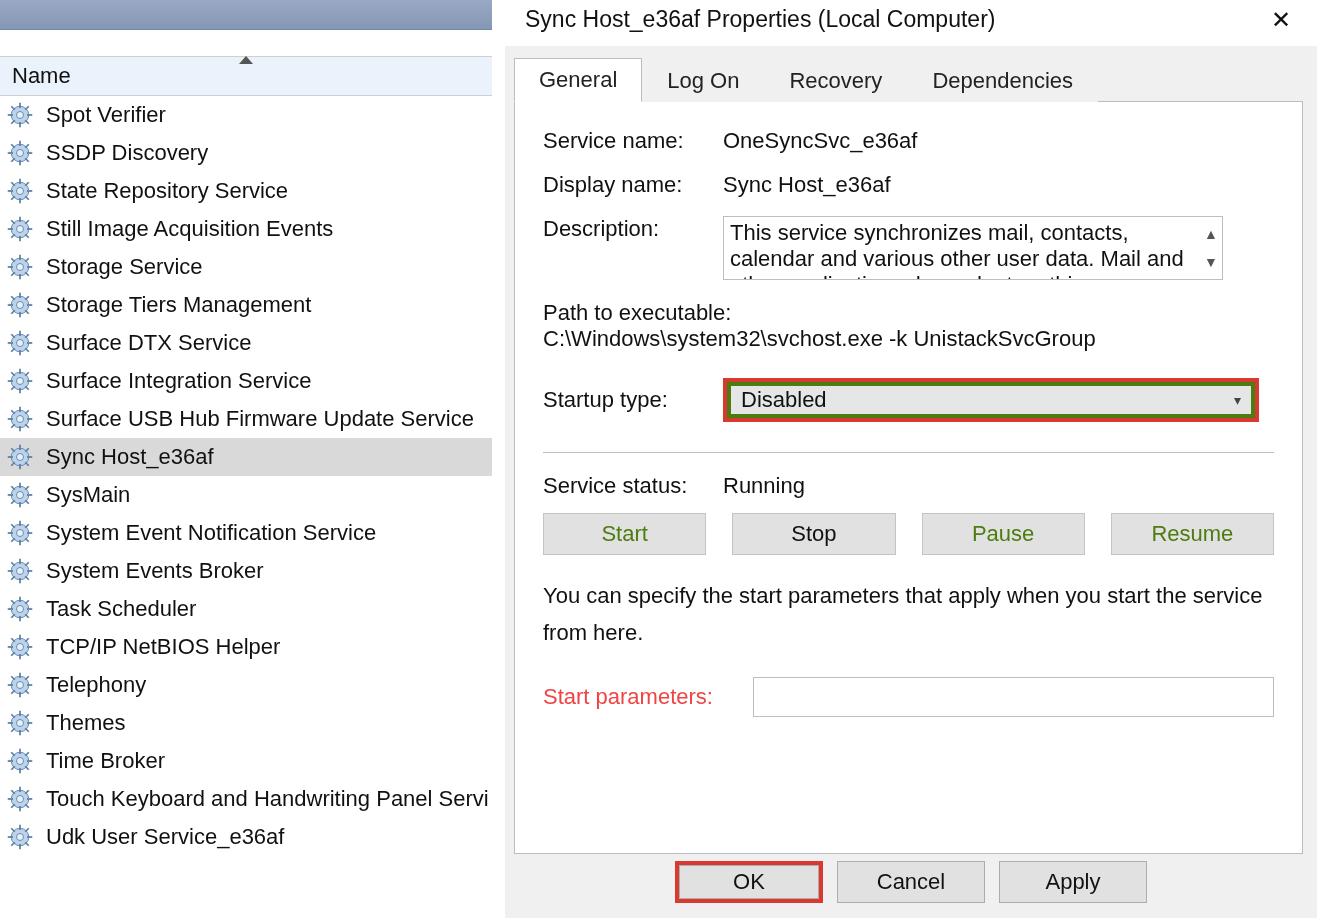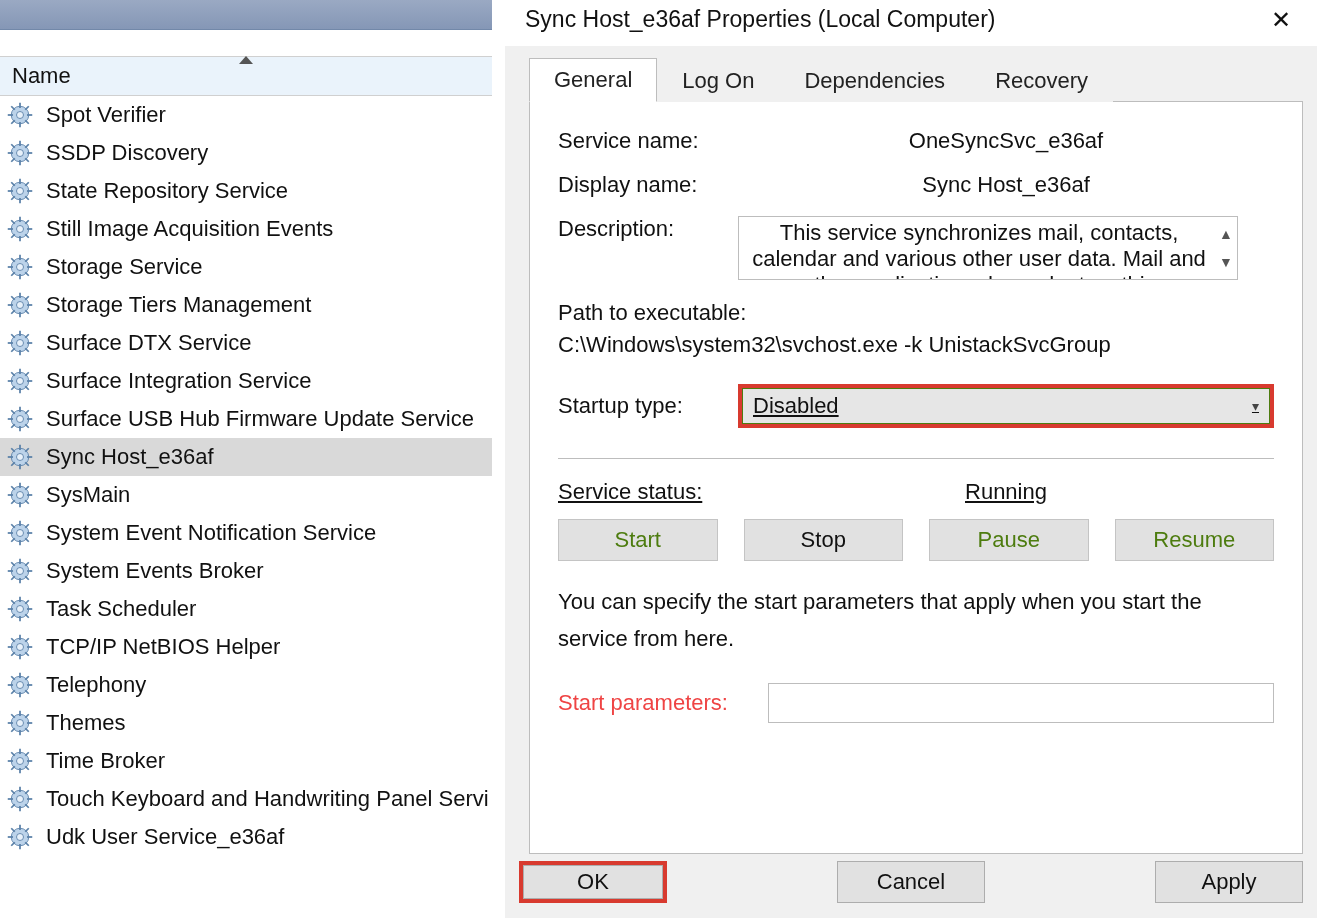--- a/index.html
+++ b/index.html
@@ -40,21 +40,21 @@
     position:absolute; left:505px; top:0; width:812px; height:918px;
     background:#fff;
   }
   .dialog-titlebar {
     height:46px; display:flex; align-items:center; justify-content:space-between;
     padding:0 16px 7px 20px;
   }
   .dialog-titlebar .title { font-size:23px; color:#111; }
   .close-x { font-size:24px; color:#111; padding:4px 10px; cursor:pointer; }
   .dialog-body {
-    background:#f0f0f0; height:872px; padding:12px 14px 2px 24px; position:relative;
+    background:#f0f0f0; height:872px; padding:12px 14px 2px 9px; position:relative;
   }
 
   .tab-strip { display:flex; height:44px; border-bottom:1px solid #bdbdbd; background:#f0f0f0; }
   .tab {
     padding:0 24px; height:44px; display:flex; align-items:center;
     font-size:22px; color:#222; background:#f0f0f0;
     border:1px solid transparent; border-bottom:none; cursor:pointer;
   }
   .tab.active {
     background:#ffffff;
@@ -63,38 +63,38 @@
   }
 
   .tab-page {
     background:#fff; border:1px solid #bdbdbd; border-top:none;
     height:752px; padding:26px 28px;
     font-size:22px; color:#111;
   }
 
   .form-row { display:flex; align-items:flex-start; margin-bottom:18px; }
   .form-row .label { width:180px; flex:none; }
-  .form-row .value { flex:1;text-align:center; }
+  .form-row .value { flex:1; }
 
   .desc-box {
     width:500px; height:64px; border:1px solid #bdbdbd; background:#fff;
     padding:3px 24px 3px 6px; font-size:22px; line-height:26px;
     overflow:hidden; position:relative;
   }
   .desc-scroll {
     position:absolute; right:0; top:0; width:22px; height:100%;
     display:flex; flex-direction:column; justify-content:space-between;
     align-items:center; padding:4px 0;
   }
   .desc-scroll .arrow { font-size:14px; color:#555; cursor:pointer; }
 
   .combo-wrap { border:4px solid #d83a2f; padding:0; width:536px; }
   .combo {
     height:36px; width:100%; display:flex; align-items:center; justify-content:space-between;
-    border:1px solid #4d7c0f; background:#e6e6e6; padding:0 10px; font-size:22px;text-decoration:underline;
+    border:4px solid #4d7c0f; background:#e6e6e6; padding:0 10px; font-size:22px;
   }
   .combo .caret { font-size:14px; color:#444; }
 
   hr.sec-div { border:none; border-top:1px solid #bdbdbd; margin:30px 0 20px 0; }
 
   .btn-row { display:flex; gap:26px; margin-top:14px; }
   .svc-btn {
     flex:1; height:42px; background:#e1e1e1; border:1px solid #c4c4c4;
     display:flex; align-items:center; justify-content:center;
     font-size:22px; color:#111;
@@ -104,21 +104,21 @@
   .note { margin-top:22px; line-height:37px; }
 
   .params-row { display:flex; align-items:center; margin-top:26px; gap:30px; }
   .params-row .plabel { color:#ef4444; font-size:22px; width:180px; flex:none; }
   .params-input {
     flex:1; height:40px; border:1px solid #bdbdbd; background:#fff;
   }
 
   .dialog-footer {
     position:absolute; left:14px; right:14px; bottom:8px; height:56px;
-    background:#f0f0f0; display:flex; justify-content:space-between; gap:14px; align-items:center;
+    background:#f0f0f0; display:flex; justify-content:center; gap:14px; align-items:center;
   }
   .dlg-btn {
     width:148px; height:42px; background:#e1e1e1; border:1px solid #adadad;
     display:flex; align-items:center; justify-content:center; font-size:22px; color:#111;
     cursor:pointer;
   }
   .ok-highlight { border:4px solid #d83a2f; padding:0; }
   .ok-highlight .dlg-btn { width:140px; height:34px; border:1px solid #adadad; }
 </style>
 </head>
@@ -519,22 +519,22 @@
   <div class="dialog-titlebar">
     <span class="title">Sync Host_e36af Properties (Local Computer)</span>
     <span class="close-x">✕</span>
   </div>
 
   <div class="dialog-body">
 
     <div class="tab-strip">
       <div class="tab active">General</div>
       <div class="tab">Log On</div>
+      <div class="tab">Recovery</div>
       <div class="tab">Dependencies</div>
-      <div class="tab">Recovery</div>
     </div>
 
     <div class="tab-page">
 
       <div class="form-row">
         <div class="label">Service name:</div>
         <div class="value">OneSyncSvc_e36af</div>
       </div>
 
       <div class="form-row">
@@ -550,38 +550,38 @@
             <div class="desc-scroll">
               <span class="arrow">▲</span>
               <span class="arrow">▼</span>
             </div>
           </div>
         </div>
       </div>
 
       <div style="margin-top:20px;">
         <div>Path to executable:</div>
-        <div style="margin-top:6px;">C:\Windows\system32\svchost.exe -k UnistackSvcGroup</div>
+        <div style="margin-top:0;">C:\Windows\system32\svchost.exe -k UnistackSvcGroup</div>
       </div>
 
       <div class="form-row" style="margin-top:26px; align-items:center;">
         <div class="label">Startup type:</div>
         <div class="value">
           <div class="combo-wrap">
             <div class="combo">
               <span>Disabled</span>
               <span class="caret">▾</span>
             </div>
           </div>
         </div>
       </div>
 
       <hr class="sec-div">
 
-      <div class="form-row" style="margin-bottom:0;text-decoration:underline;">
+      <div class="form-row" style="margin-bottom:0;">
         <div class="label">Service status:</div>
         <div class="value">Running</div>
       </div>
 
       <div class="btn-row">
         <div class="svc-btn disabled">Start</div>
         <div class="svc-btn">Stop</div>
         <div class="svc-btn disabled">Pause</div>
         <div class="svc-btn disabled">Resume</div>
       </div>

